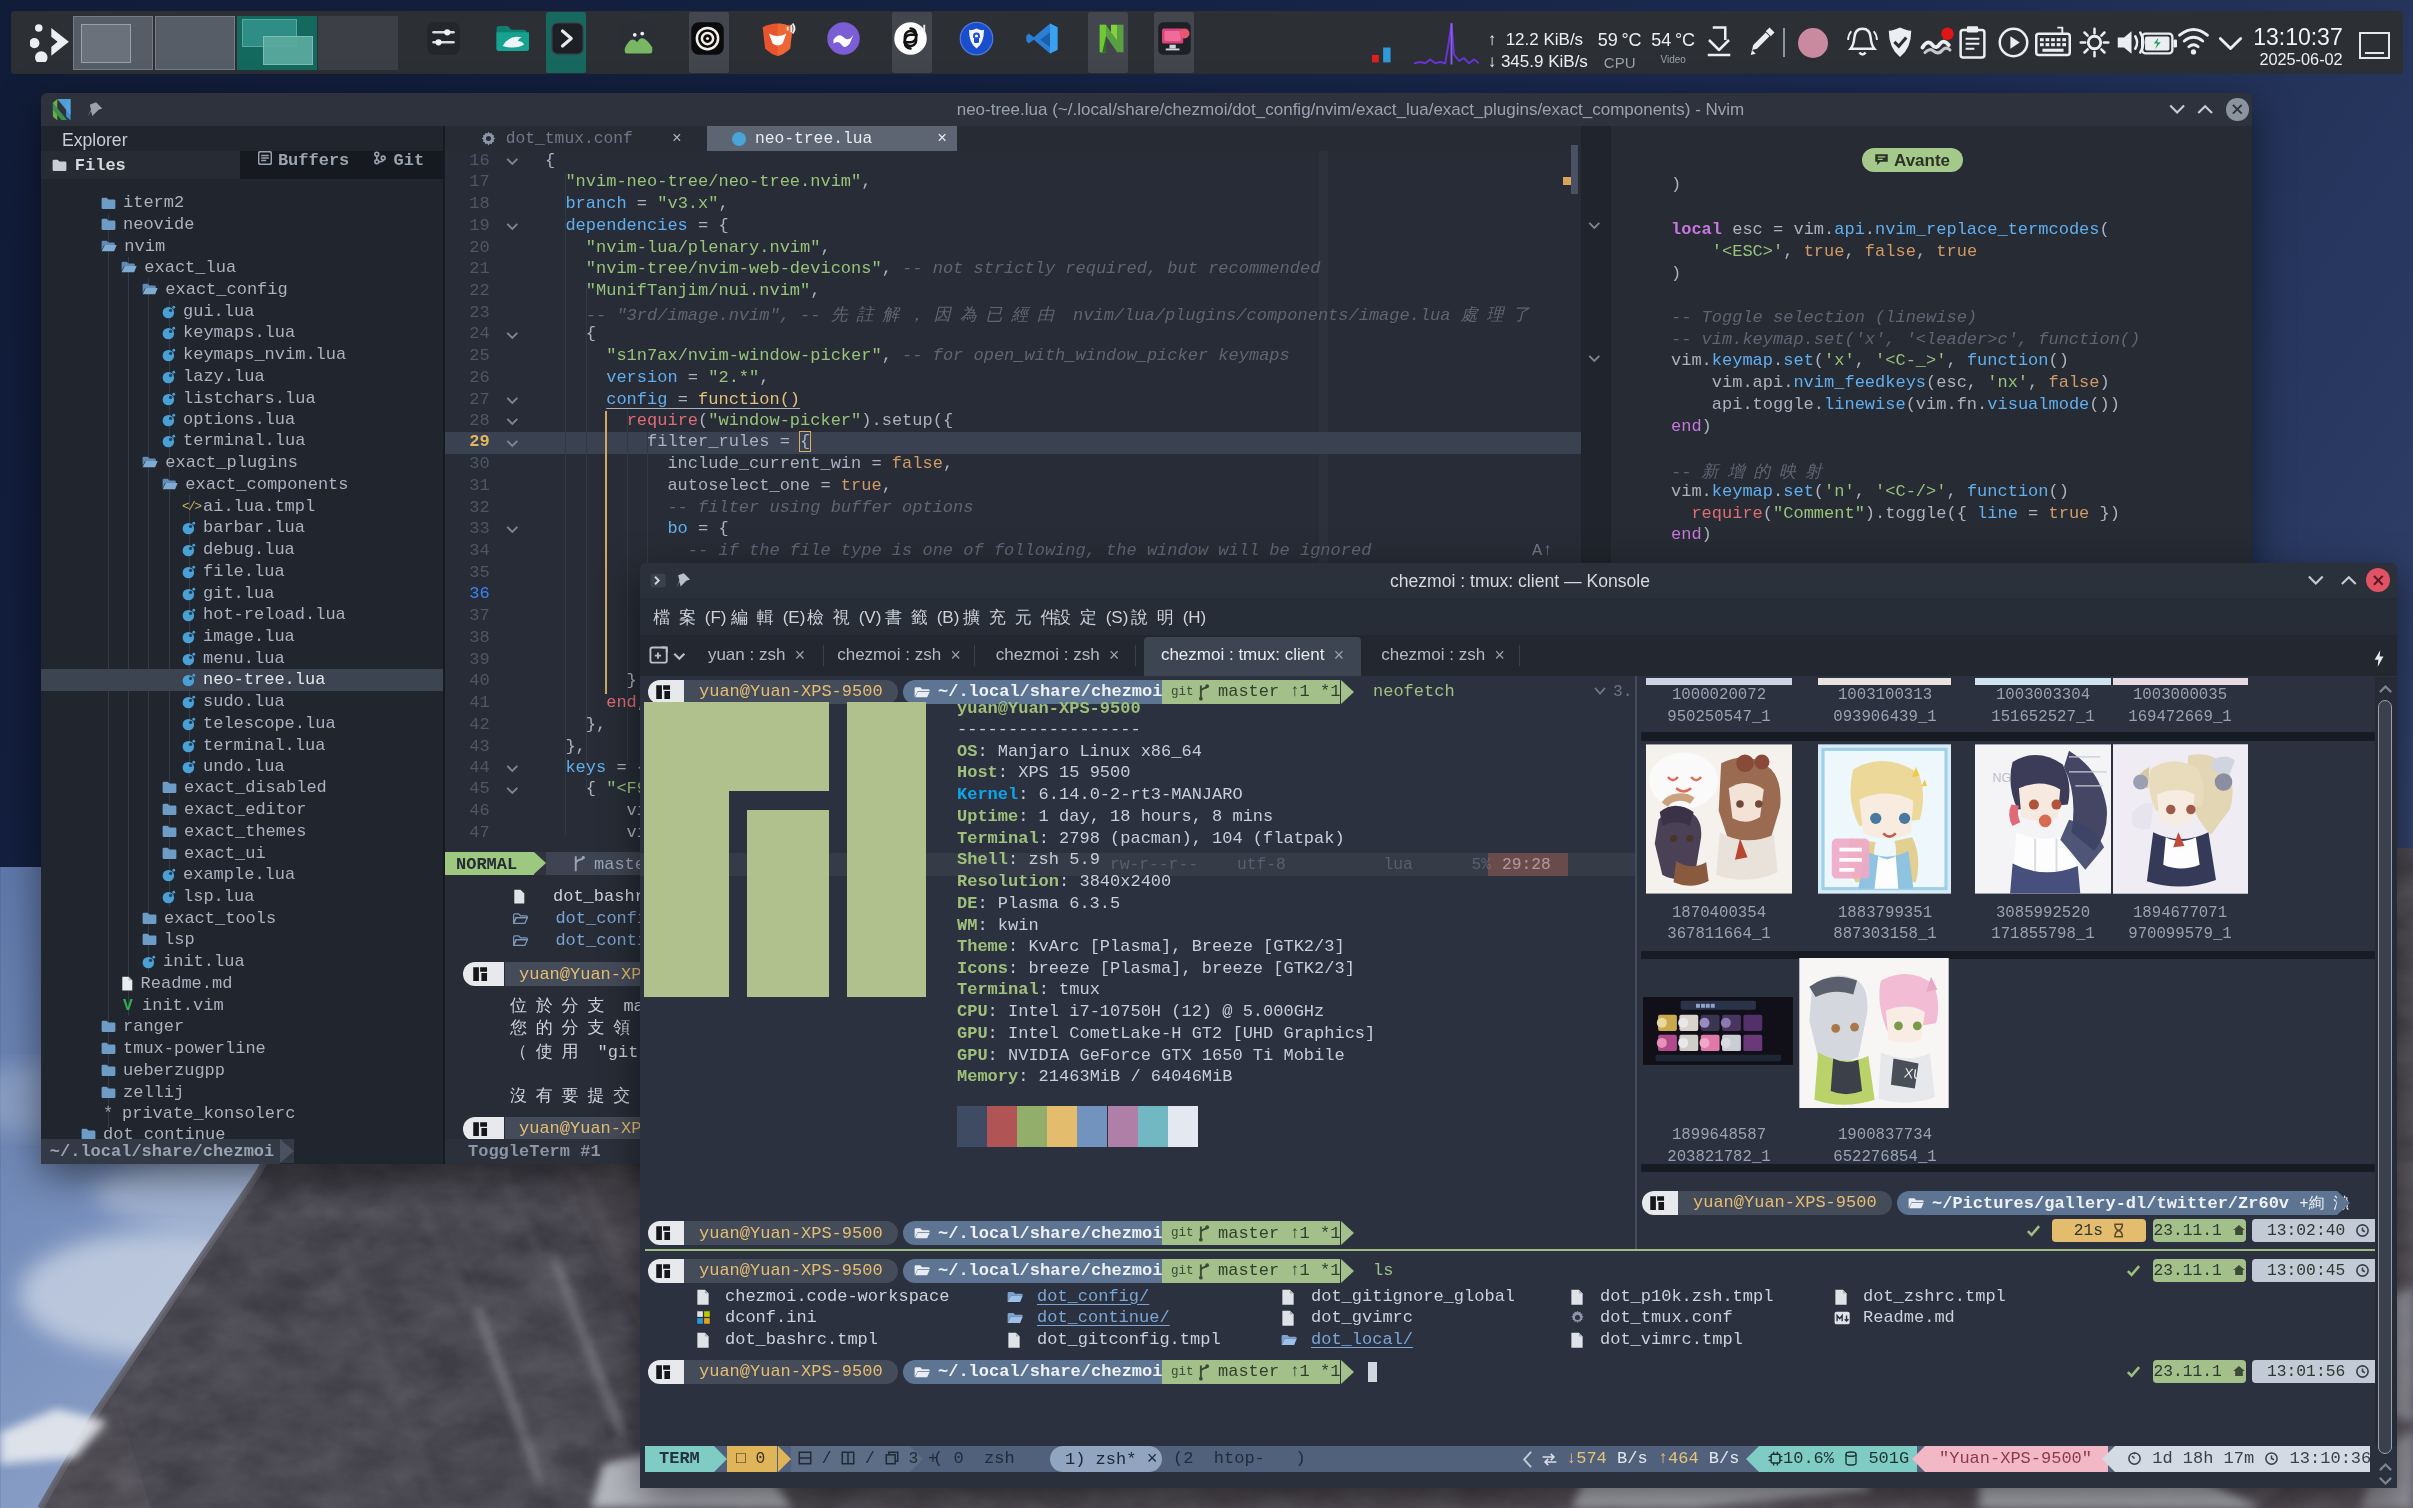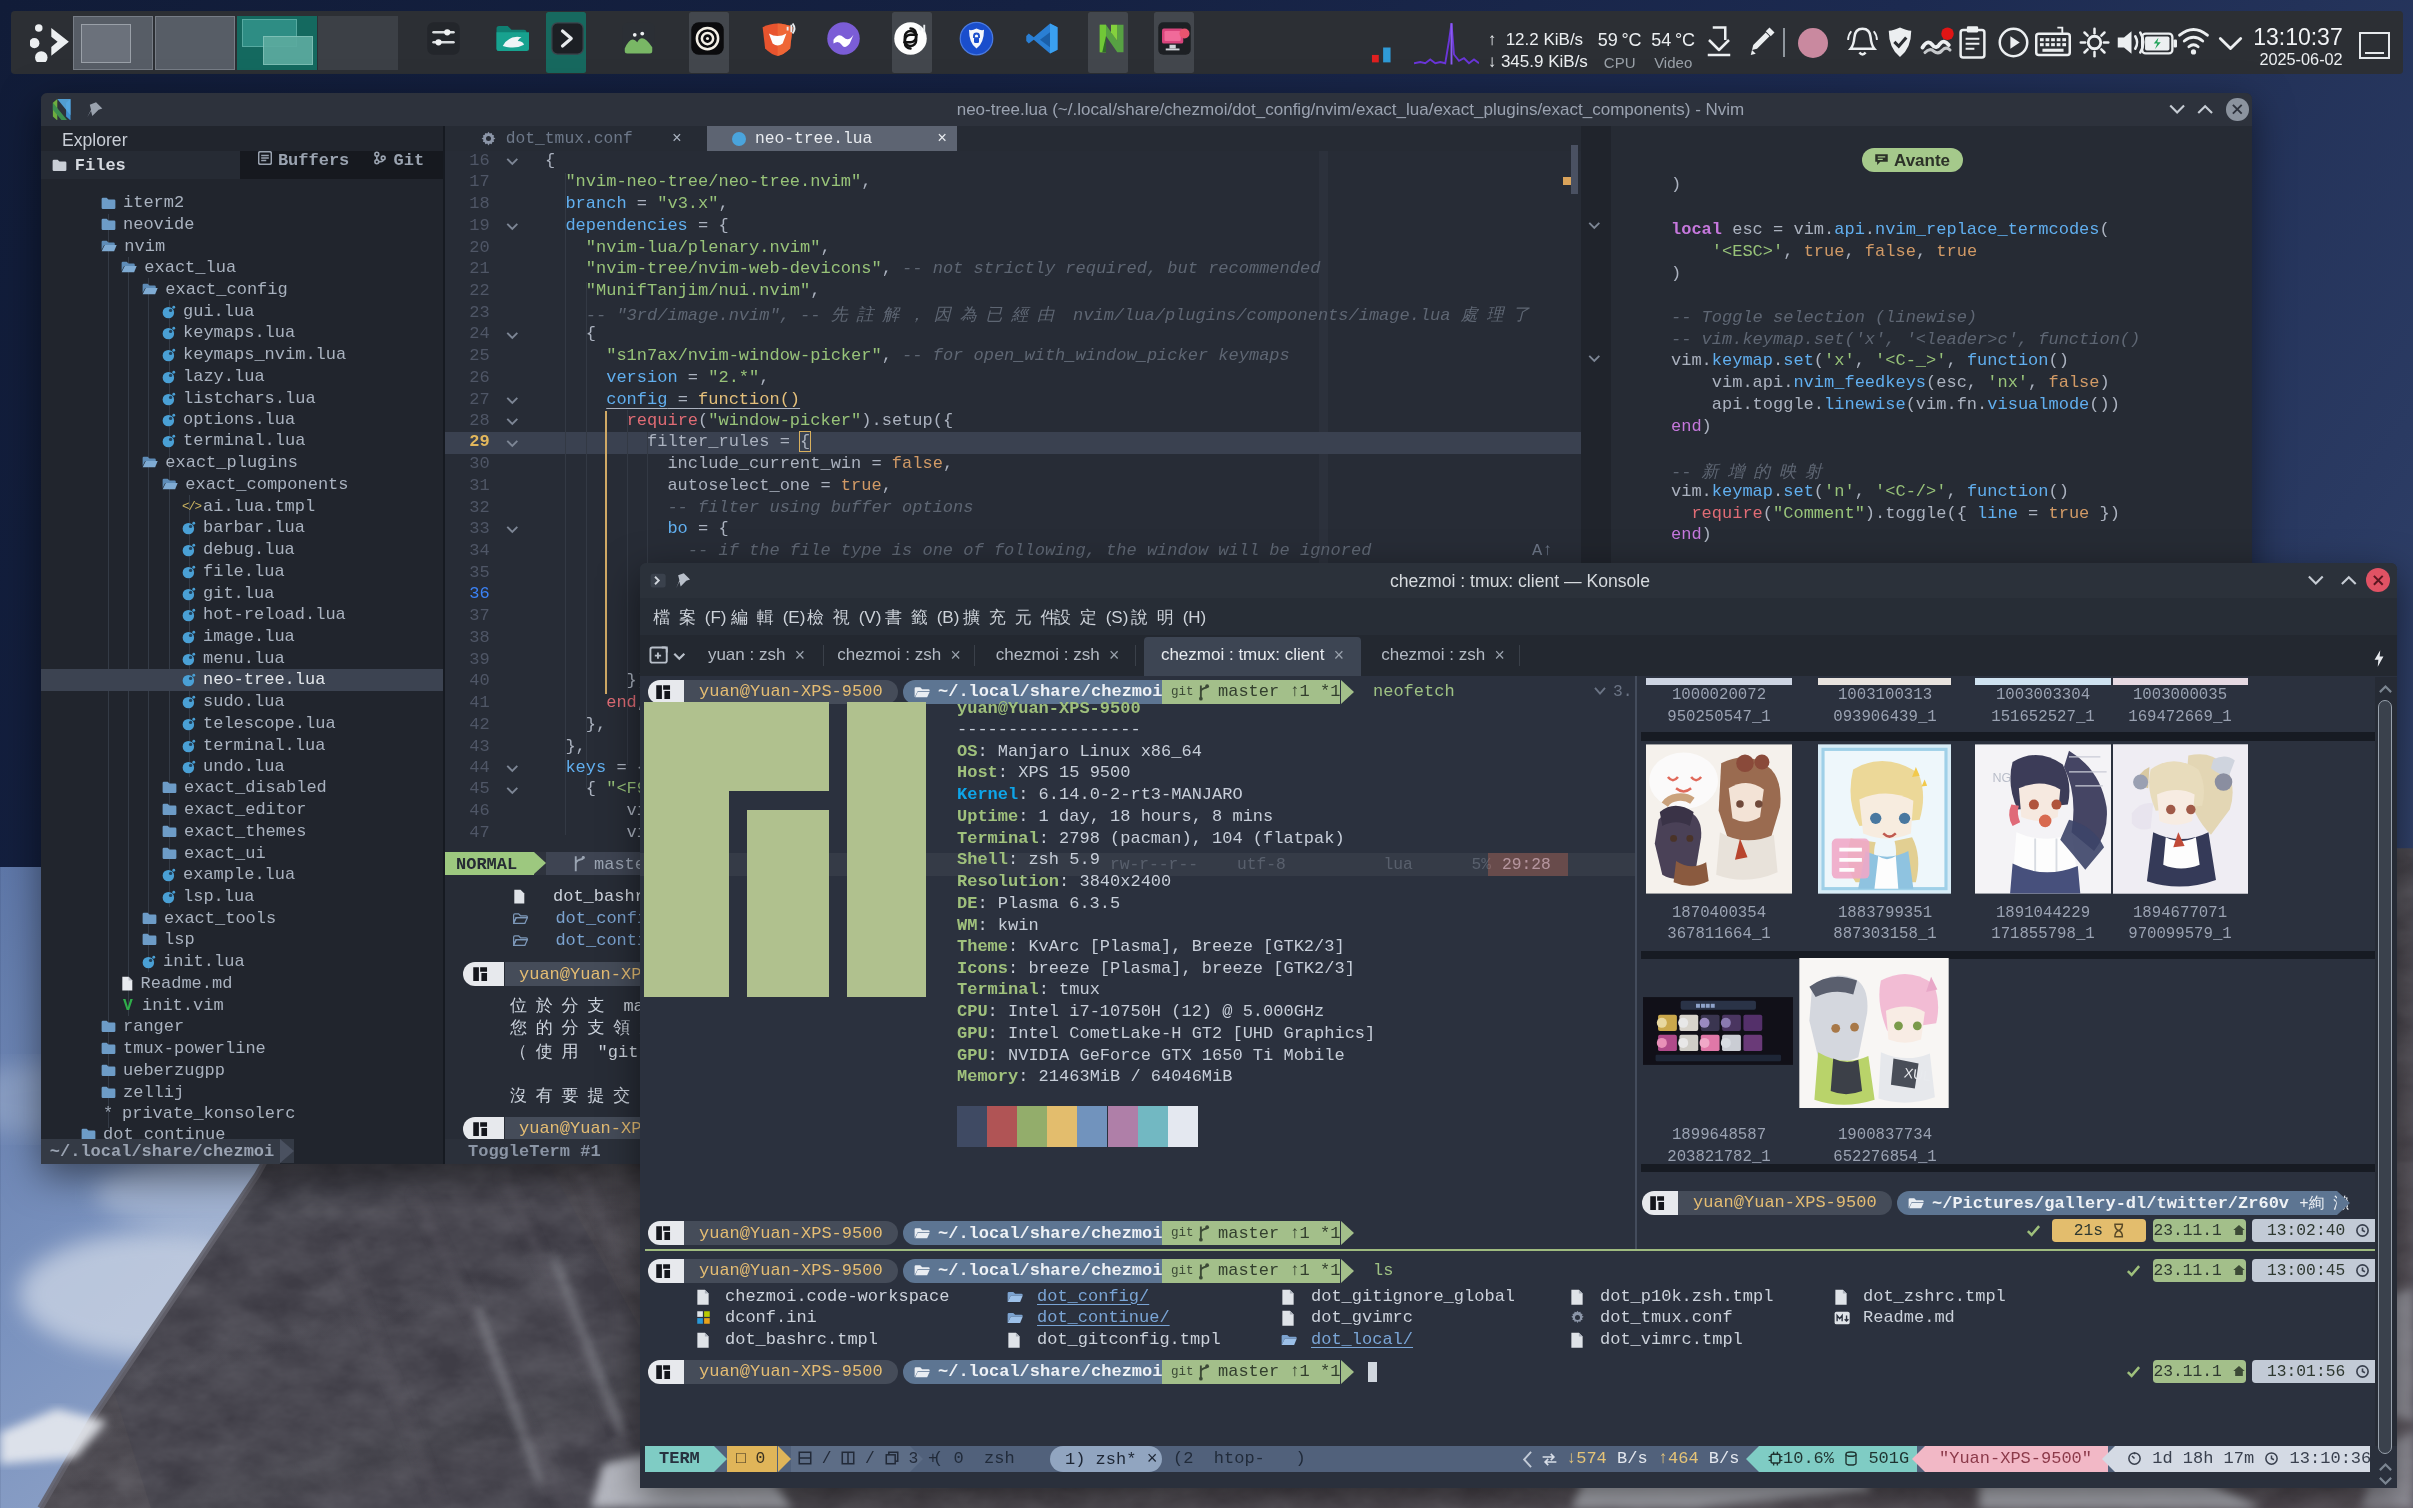--- a/index.html
+++ b/index.html
@@ -206,21 +206,21 @@
   <svg class="abs" style="left:1403px;top:11.3px" width="65" height="45" viewBox="0 0 104 72">
       <polyline points="0,66 10,64 18,66 26,60 34,66 42,64 50,66 56,30 60,2 64,52 72,62 80,58 88,66 96,60 104,66" fill="none" stroke="#6a35d8" stroke-width="3"></polyline>
       <line x1="60" y1="2" x2="60" y2="68" stroke="#8a5cf0" stroke-width="3"></line>
     </svg>
 
   <div class="t" style="left:1477px;top:19.5px;width:94px;text-align:right;font-size:17px;color:#eceff1">↑&nbsp;&nbsp;12.2 KiB/s</div>
   <div class="t" style="left:1477px;top:41px;width:94px;text-align:right;font-size:17px;color:#eceff1">↓ 345.9 KiB/s</div>
   <div class="t" style="left:1584px;top:19.5px;width:50px;text-align:center;font-size:18px;color:#eceff1">59 °C</div>
   <div class="t" style="left:1584px;top:43px;width:50px;text-align:center;font-size:15px;color:#9aa1a8">CPU</div>
   <div class="t" style="left:1636px;top:19.5px;width:53px;text-align:center;font-size:18px;color:#eceff1">54 °C</div>
-  <div class="t" style="left:1636px;top:43px;width:53px;text-align:center;font-size:15px;color:#9aa1a8">Video</div>
+  <div class="t" style="left:1636px;top:43px;width:53px;text-align:center;font-size:10px;color:#9aa1a8">Video</div>
 
   <svg class="abs" style="left:1693px;top:14.5px" width="30" height="35" viewBox="0 0 48 56">
       <g stroke="#eceff1" stroke-width="4" fill="none">
         <path d="M14 4 h20 v20"></path>
         <path d="M8 24 L24 40 L40 24" stroke-linejoin="round"></path>
         <path d="M6 48 h36"></path>
       </g>
     </svg>
   <svg class="abs" style="left:1736px;top:14.5px" width="30" height="35" viewBox="0 0 48 56">
       <path d="M36 4 l8 8 -6 6 -8-8 Z" fill="#eceff1"></path>
@@ -934,21 +934,21 @@
 <path d="M104 140 l10 22 -18 2 Z" fill="#c04a38"></path>
 <path d="M30 110 q14-20 34-16 l-4 40 q-20 6-30-8 Z" fill="#e8e4ee"></path>
 <path d="M160 24 q20-10 34 2 l-10 26 q-16-4-28-14 Z" fill="#cfd4de"></path>
 <circle cx="176" cy="60" r="14" fill="#8a8ea0"></circle>
       <circle cx="44" cy="60" r="12" fill="#9aa0b2"></circle>
 </svg>
  <div class="t mono" style="left:993px;top:341px;width:172px;text-align:center;font-size:15.7px;color:#9aa2b2">1870400354</div>
  <div class="t mono" style="left:993px;top:362px;width:172px;text-align:center;font-size:15.7px;color:#9aa2b2">367811664_1</div>
  <div class="t mono" style="left:1166px;top:341px;width:158px;text-align:center;font-size:15.7px;color:#9aa2b2">1883799351</div>
  <div class="t mono" style="left:1166px;top:362px;width:158px;text-align:center;font-size:15.7px;color:#9aa2b2">887303158_1</div>
- <div class="t mono" style="left:1322px;top:341px;width:162px;text-align:center;font-size:15.7px;color:#9aa2b2">1891044229</div>
+ <div class="t mono" style="left:1322px;top:341px;width:162px;text-align:center;font-size:15.7px;color:#9aa2b2">3085992520</div>
  <div class="t mono" style="left:1322px;top:362px;width:162px;text-align:center;font-size:15.7px;color:#9aa2b2">171855798_1</div>
  <div class="t mono" style="left:1460px;top:341px;width:160px;text-align:center;font-size:15.7px;color:#9aa2b2">1894677071</div>
  <div class="t mono" style="left:1460px;top:362px;width:160px;text-align:center;font-size:15.7px;color:#9aa2b2">970099579_1</div>
  <div class="abs" style="left:1001px;top:388px;width:740px;height:8.2px;background:#171b23"></div>
  <svg class="abs" style="left:1003px;top:434px" width="150" height="68" viewBox="0 0 239 108">
 <rect width="239" height="108" fill="#111018"></rect>
 <rect x="60" y="6" width="120" height="14" rx="3" fill="#2a3347"></rect>
 <text x="84" y="18" font-size="13" fill="#8ea2c9" font-family="Liberation Sans">■■■■</text>
 <g>
 <rect x="24" y="28" width="30" height="26" rx="3" fill="#caa84c"></rect>

